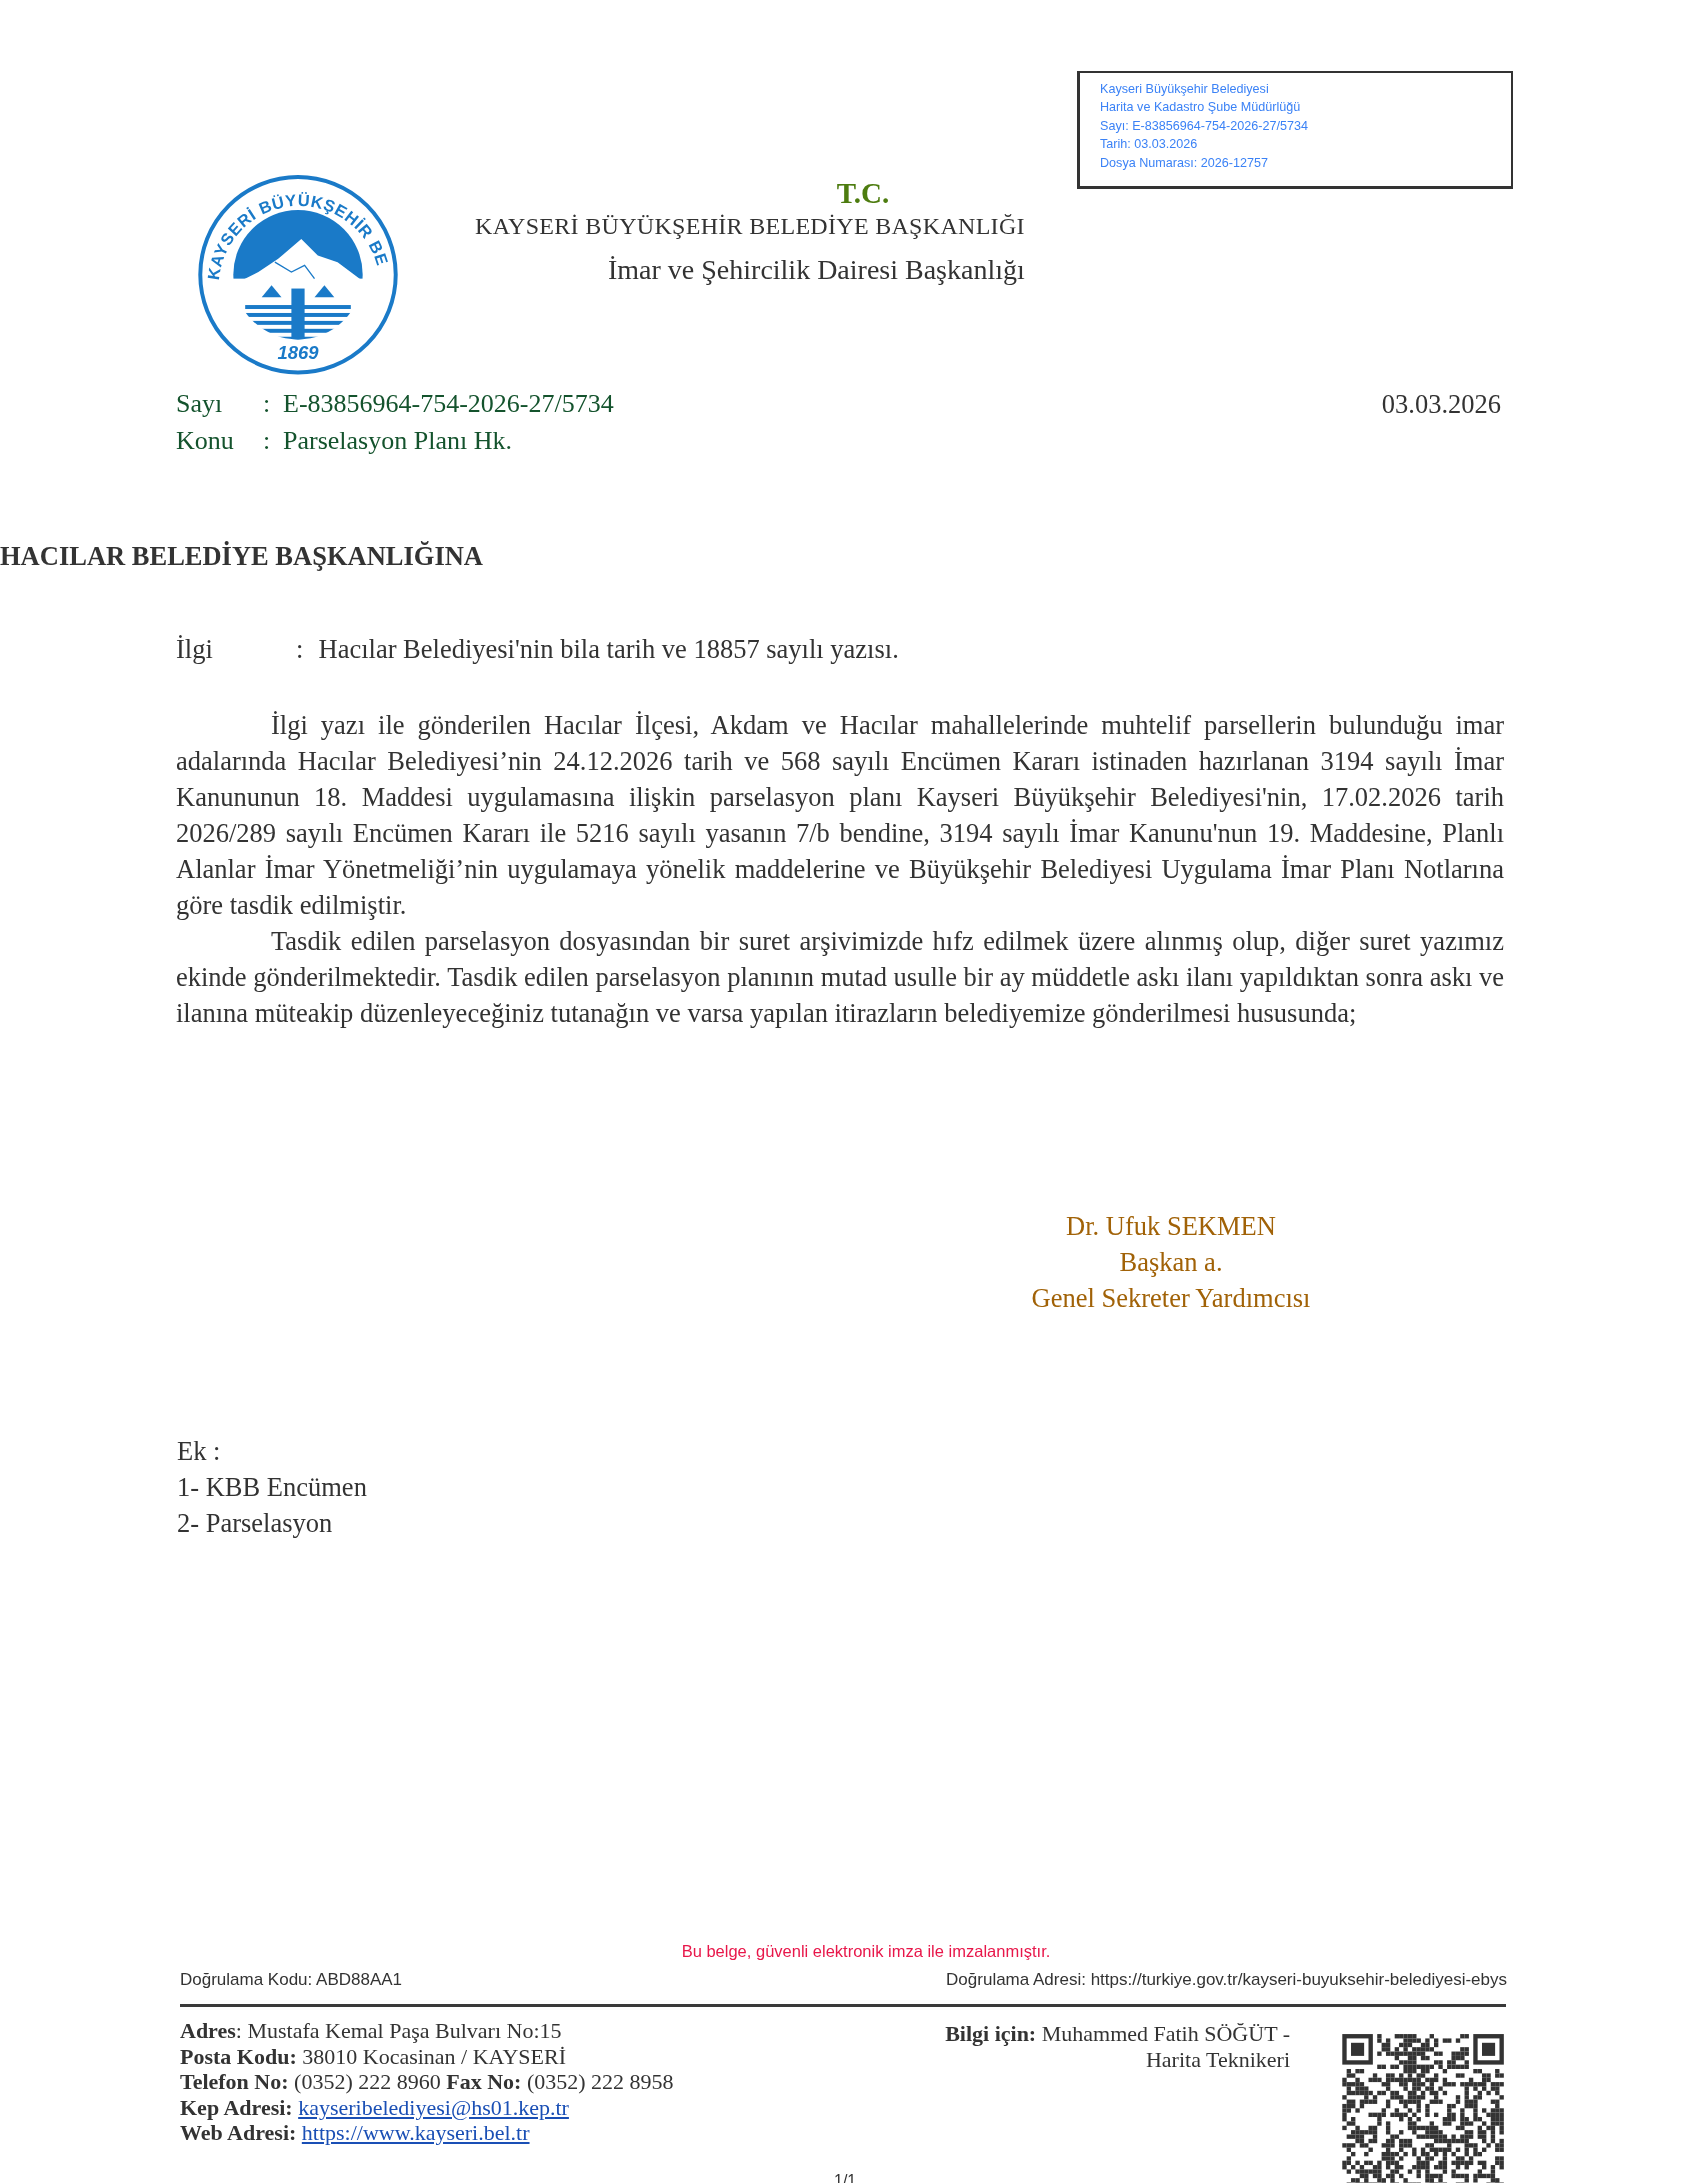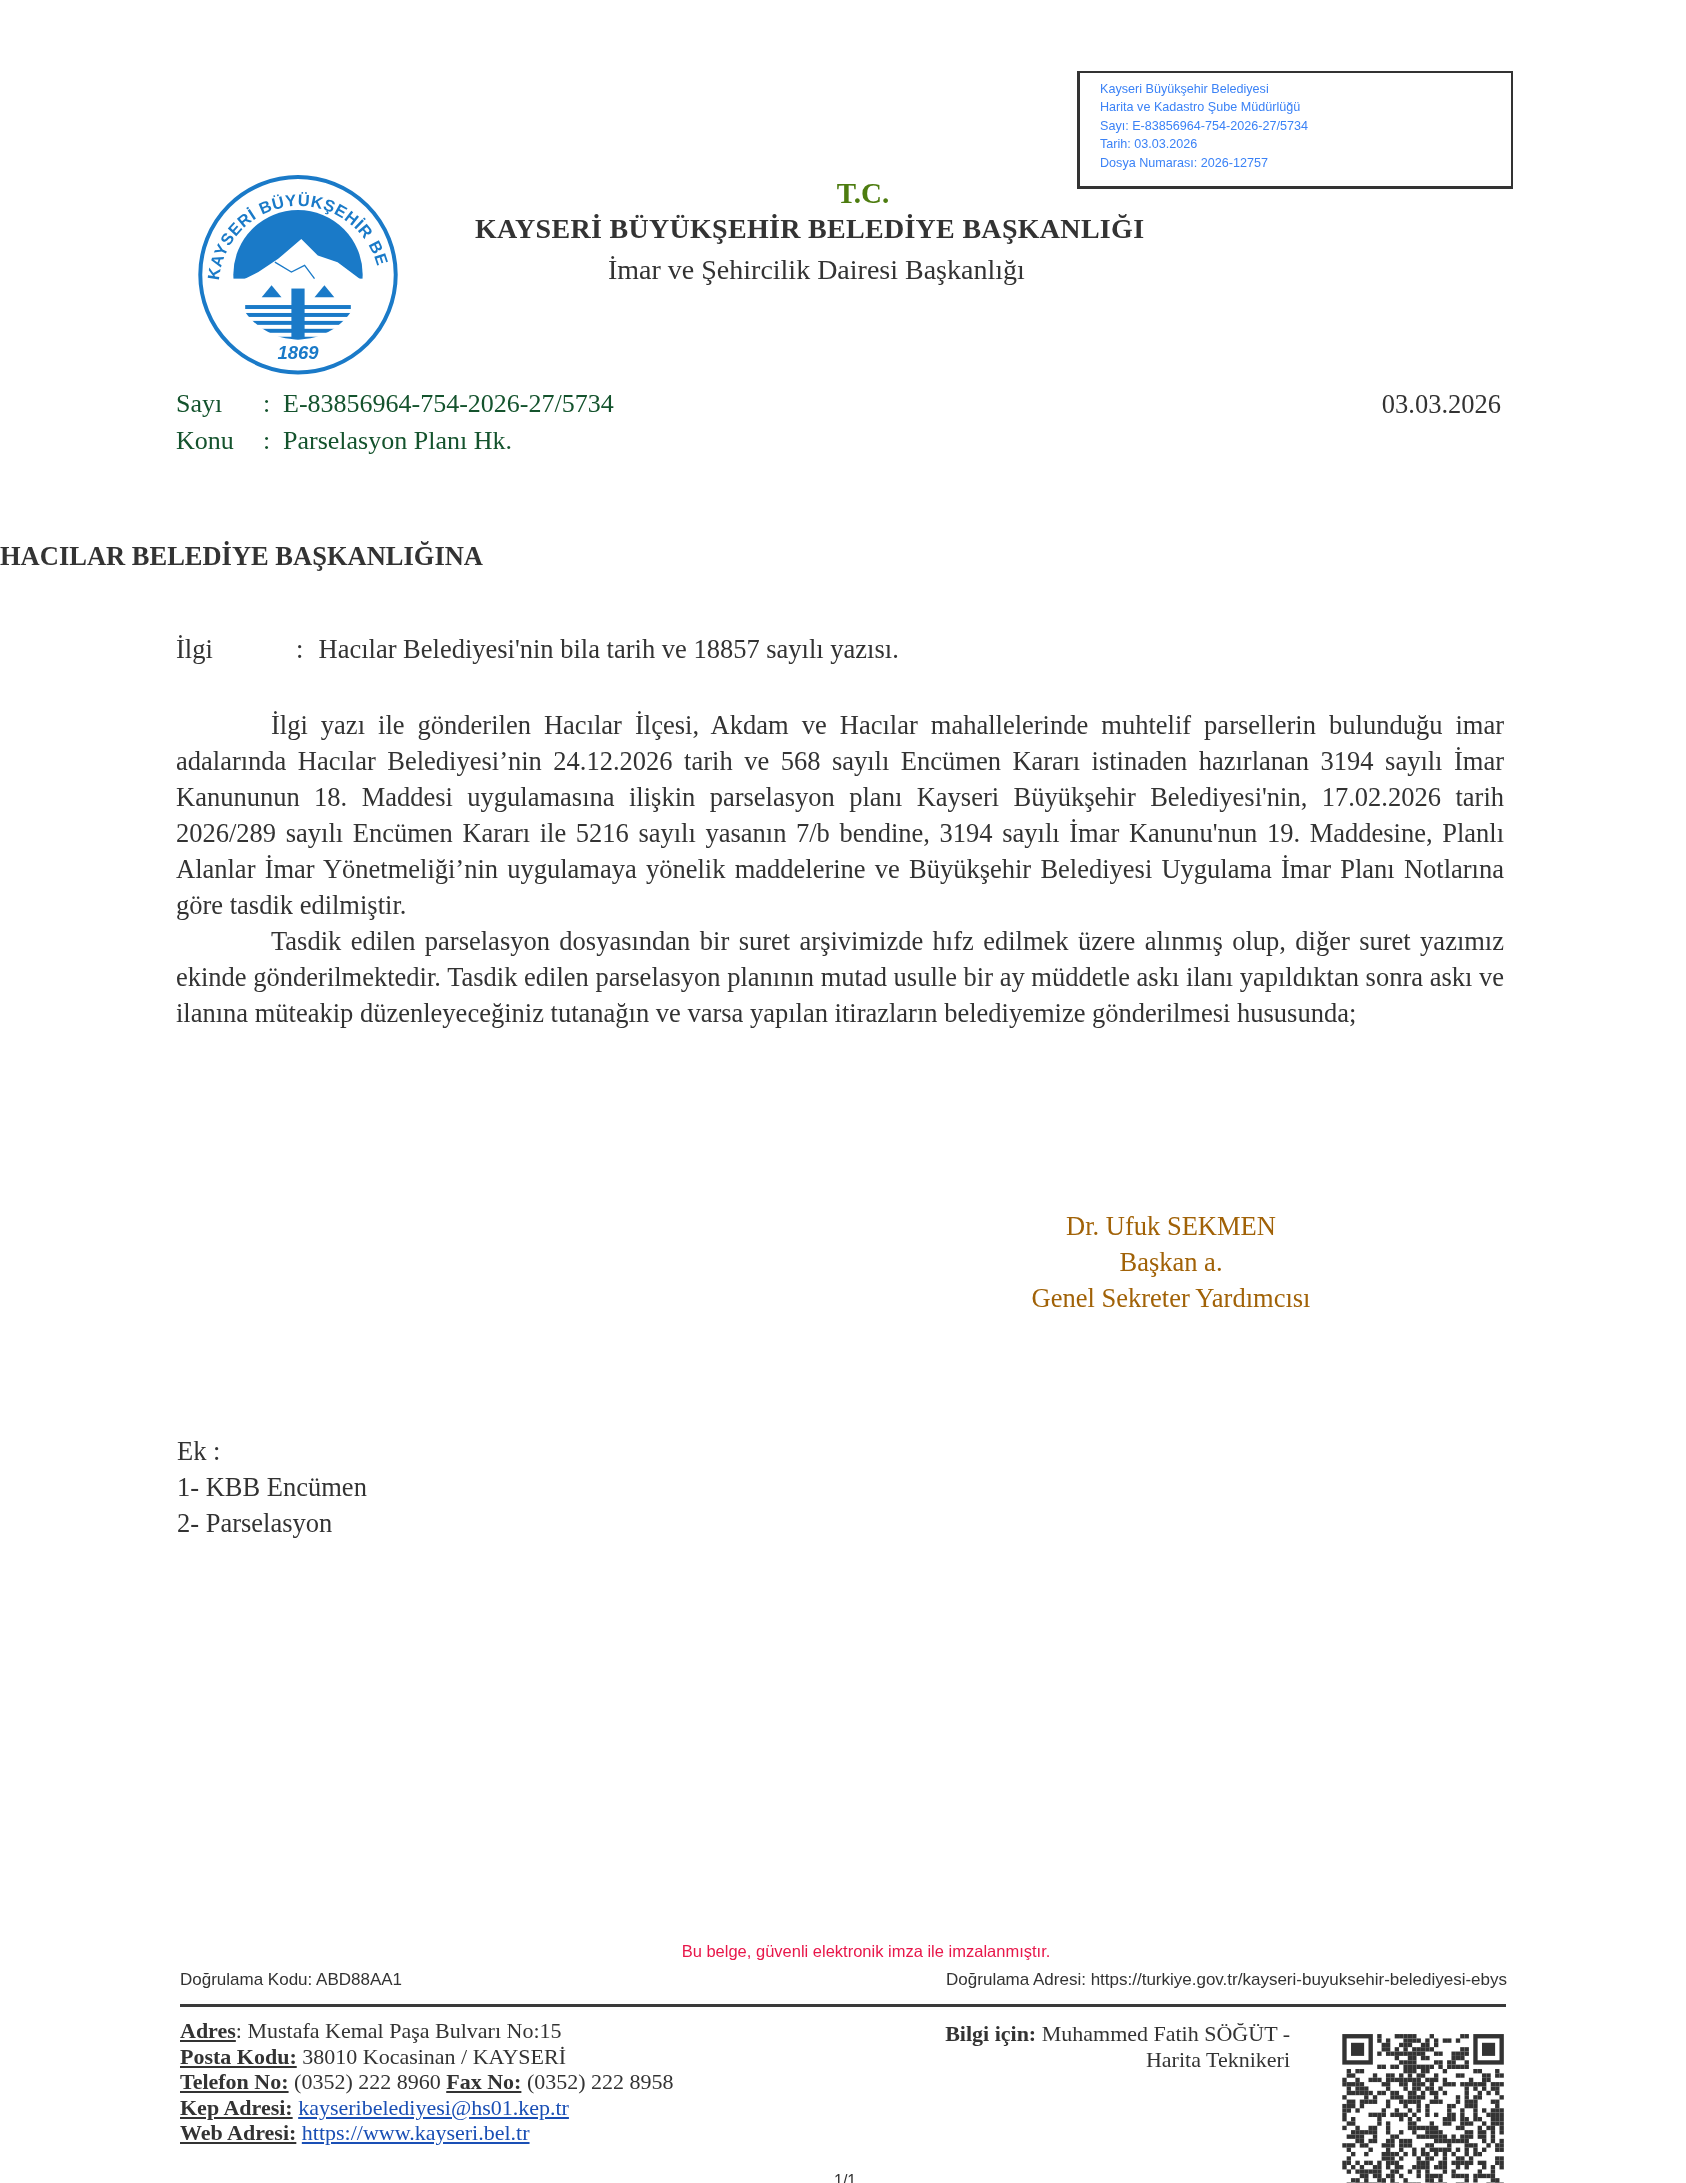--- a/index.html
+++ b/index.html
@@ -5,21 +5,21 @@
   html, body { margin:0; padding:0; background:#ffffff; }
   body { width:1686px; height:2183px; position:relative; overflow:hidden; color:#2a2a2a; font-family:"Liberation Serif", serif; }
   .abs { position:absolute; }
   
   .stamp { left:1077px; top:71px; width:436px; height:118px; border:2.6px solid #333; border-left-width:3.3px; border-bottom-width:3.3px; box-sizing:border-box; padding:6.6px 0 0 20px; font-family:"Liberation Sans", sans-serif; font-size:12.6px; line-height:18.5px; color:#3b82f6; }
   .stamp div { white-space:nowrap; }
   
   .logo { left:192px; top:173px; width:212px; height:206px; }
   
   .hdr-tc { left:0; width:1686px; top:177px; text-align:center; font-weight:bold; font-size:29px; color:#4d7c0f; padding-left:40px; box-sizing:border-box; }
-  .hdr-main { left:475px; top:213px; font-weight:bold; font-size:28px; letter-spacing:0.3px; color:#333; white-space:nowrap; }
+  .hdr-main { left:475px; top:213px; font-weight:normal; font-size:24px; letter-spacing:0.3px; color:#333; white-space:nowrap; }
   .hdr-sub { left:608px; top:254px; font-size:28px; color:#333; white-space:nowrap; }
   
   .meta { font-size:26px; color:#14532d; white-space:nowrap; }
   .meta .lbl { display:inline-block; width:87px; }
   .meta .colon { display:inline-block; width:20px; }
   .date { right:185px; top:389px; font-size:26.5px; color:#333; }
   .addressee { left:0; width:1686px; top:541px; font-weight:bold; font-size:26.5px; color:#333; }
   .ilgi { left:176px; top:634px; font-size:26.5px; color:#333; white-space:nowrap; }
   .ilgi .lbl { display:inline-block; width:120px; }
   .ilgi .colon { display:inline-block; width:22.5px; }
@@ -29,21 +29,21 @@
   
   .sig { left:979px; top:1208px; width:384px; text-align:center; font-size:26.5px; line-height:36px; color:#a16207;font-family:Liberation Serif, serif; }
   
   .ek { left:177px; top:1433px; font-size:26.5px; line-height:36px; color:#333; }
   
   .esign { left:0; width:1686px; top:1942px; text-align:center; font-family:"Liberation Sans", sans-serif; font-size:16.5px; color:#e8174a; padding-left:46px; box-sizing:border-box; }
   .vcode { left:180px; top:1970px; font-family:Liberation Sans, sans-serif; font-size:17px; color:#333; }
   .vaddr { right:179px; top:1970px; font-family:"Liberation Sans", sans-serif; font-size:17px; color:#333; }
   .rule { left:180px; top:2004px; width:1326px; height:3.3px; background:#3a3a3a; }
   .contact { left:180px; top:2018px; font-size:22px; line-height:25.5px; color:#333; }
-  .contact b { font-weight:bold;text-decoration:underline; }
+  .contact b { font-weight:bold; }
   .contact a { color:#1a4fb5; text-decoration:underline; }
   .info { left:880px; top:2021px; width:410px; text-align:right; font-size:22px; line-height:25.5px; color:#333; }
   .qr { left:1337px; top:2030px; width:172px; height:153px; }
   .pageno { left:834px; top:2172px; font-family:"Liberation Sans", sans-serif; font-size:16px; color:#333; }
 </style>
 </head>
 <body>
 
 <div class="abs stamp">
   <div>Kayseri Büyükşehir Belediyesi</div>

